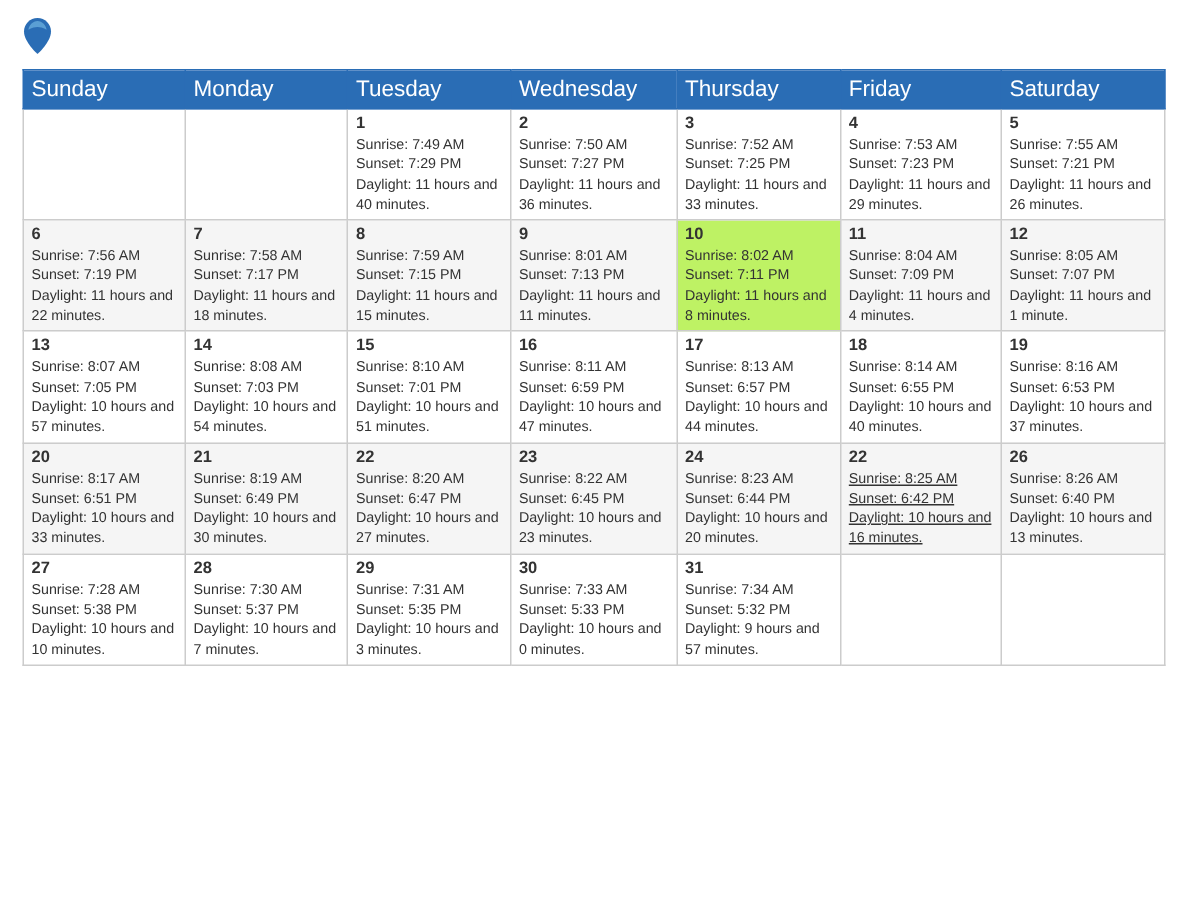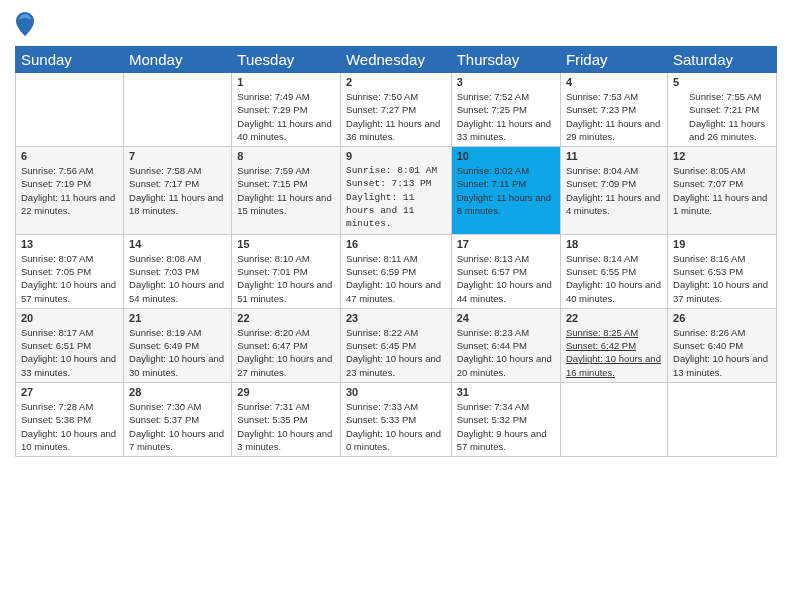--- a/index.html
+++ b/index.html
@@ -149,21 +149,21 @@
 Daylight: 11 hours and 33 minutes.</div>
           </td>
           <td>
             <span class="day-num">4</span>
             <div class="day-info" style="white-space: pre-line;">Sunrise: 7:53 AM
 Sunset: 7:23 PM
 Daylight: 11 hours and 29 minutes.</div>
           </td>
           <td>
             <span class="day-num">5</span>
-            <div class="day-info" style="white-space: pre-line; margin-left: 16px;">Sunrise: 7:55 AM
+            <div class="day-info" style="white-space: pre-line;">Sunrise: 7:55 AM
 Sunset: 7:21 PM
 Daylight: 11 hours and 26 minutes.</div>
           </td>
         </tr>
         <tr>
           <td style="background: rgb(245, 245, 245);">
             <span class="day-num">6</span>
             <div class="day-info" style="white-space: pre-line;">Sunrise: 7:56 AM
 Sunset: 7:19 PM
 Daylight: 11 hours and 22 minutes.</div>
@@ -175,25 +175,25 @@
 Daylight: 11 hours and 18 minutes.</div>
           </td>
           <td style="background: rgb(245, 245, 245);">
             <span class="day-num">8</span>
             <div class="day-info" style="white-space: pre-line;">Sunrise: 7:59 AM
 Sunset: 7:15 PM
 Daylight: 11 hours and 15 minutes.</div>
           </td>
           <td style="background: rgb(245, 245, 245);">
             <span class="day-num">9</span>
-            <div class="day-info" style="white-space: pre-line; font-family: Liberation Mono, monospace;">Sunrise: 8:01 AM
+            <div class="day-info" style="white-space: pre-line;">Sunrise: 8:01 AM
 Sunset: 7:13 PM
 Daylight: 11 hours and 11 minutes.</div>
           </td>
-          <td style="background: #0ea5e9;">
+          <td style="background: #bef264;">
             <span class="day-num">10</span>
             <div class="day-info" style="white-space: pre-line;">Sunrise: 8:02 AM
 Sunset: 7:11 PM
 Daylight: 11 hours and 8 minutes.</div>
           </td>
           <td style="background: rgb(245, 245, 245);">
             <span class="day-num">11</span>
             <div class="day-info" style="white-space: pre-line;">Sunrise: 8:04 AM
 Sunset: 7:09 PM
 Daylight: 11 hours and 4 minutes.</div>

